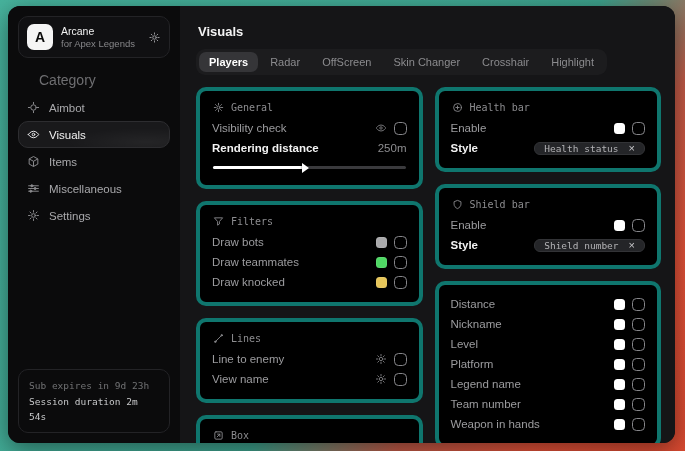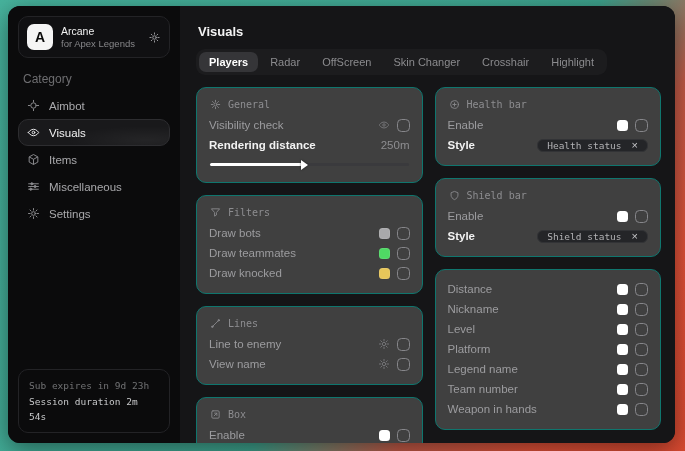--- a/index.html
+++ b/index.html
@@ -8,39 +8,39 @@
     background:linear-gradient(128deg,#47b39d 0%,#40a893 45%,#3da18c 58%,#c05a47 72%,#e05138 85%,#d94a31 100%);}
   .window{position:absolute;top:6px;left:8px;right:10px;bottom:8px;border-radius:12px;
     background:#151516;display:flex;overflow:hidden;box-shadow:0 6px 24px rgba(0,0,0,.45);}
   
   .sidebar{width:172px;min-width:172px;background:#0b0b0c;display:flex;flex-direction:column;padding:10px;box-sizing:border-box;}
   .acct{display:flex;align-items:center;gap:8px;border:1px solid #232326;background:#101012;border-radius:10px;padding:7px 8px;}
   .logo{width:26px;height:26px;border-radius:7px;background:#f5f5f5;color:#0a0a0a;display:flex;align-items:center;justify-content:center;font-weight:700;font-size:14px;}
   .acct-name{font-size:10.5px;font-weight:400;color:#f1f1f1;line-height:1.25;}
   .acct-sub{font-size:9.5px;color:#87878a;line-height:1.25;}
   .acct-ico{margin-left:auto;color:#98989b;display:flex;cursor:pointer;}
-  .cat{font-size:12px;color:#6e6e71;margin:14px 0 6px 5px;}
+  .cat{font-size:14px;color:#6e6e71;margin:14px 0 6px 21px;}
   .nav{display:flex;flex-direction:column;gap:0;text-align:center;}
   .nav-item{display:flex;align-items:center;gap:9px;padding:6px 8px;border:1px solid transparent;border-radius:10px;color:#a9a9ac;font-size:11.5px;cursor:pointer;}
   .nav-item .ni{display:flex;color:#8b8b8e;}
   .nav-item.active{background:#19191b;border-color:#2d2d30;color:#f2f2f2;
     background-image:radial-gradient(80px 14px at 85% 80%,rgba(255,255,255,.05),transparent);}
   .nav-item.active .ni{color:#e8e8ea;}
   .status{margin-top:auto;border:1px solid #232326;border-radius:10px;padding:8px 10px;font-family:"DejaVu Sans Mono",monospace;font-size:9.5px;line-height:1.6;}
   .status .l1{color:#717274;}
   .status .l2{color:#c7c8ca;}
   
   .main{flex:1;background:#151517;padding:10px 14px 0 16px;box-sizing:border-box;overflow:hidden;}
   .ptitle{font-size:13px;font-weight:700;color:#f3f3f3;margin:8px 0 10px 2px;}
   .tabs{display:inline-flex;align-items:center;background:#1c1c1e;border-radius:9px;padding:3px;gap:2px;margin-bottom:12px;}
   .tab{font-size:11px;color:#8b8b8e;padding:4px 10px;border-radius:7px;white-space:nowrap;cursor:pointer;text-align:center;}
   .tab.active{background:#353538;color:#fff;font-weight:600;}
   .cols{display:flex;gap:12px;}
   .col{flex:1;display:flex;flex-direction:column;gap:12px;min-width:0;}
-  .panel{background:#404040;border:1px solid #0f766e;border-radius:10px;padding:9px 12px 10px;box-sizing:border-box;}
+  .panel{background:#000000;border:4px solid #0f766e;border-radius:10px;padding:9px 12px 10px;box-sizing:border-box;}
   .phead{display:flex;align-items:center;gap:7px;color:#8d8d90;font-family:"DejaVu Sans Mono",monospace;font-size:10px;margin:2px 0 5px 1px;}
   .phead .pi{display:flex;color:#88888b;}
   .row{display:flex;align-items:center;min-height:20px;}
   .row .lbl{font-size:11.5px;color:#9c9c9f;}
   .row.bright .lbl{color:#f2f2f2;font-weight:600;}
   .ctrl{margin-left:auto;display:flex;align-items:center;gap:7px;}
   .val{font-size:11.5px;color:#8d8d90;margin-left:36px;}
   .chk{width:13px;height:13px;border:1.4px solid #86868a;border-radius:4.5px;box-sizing:border-box;cursor:pointer;background:transparent;}
   .swatch{width:11px;height:11px;border-radius:3.5px;cursor:pointer;box-shadow:inset 0 0 0 1px rgba(255,255,255,.08);}
   .mini{display:flex;color:#737376;cursor:pointer;}
@@ -316,21 +316,21 @@
               <span class="lbl">Enable</span>
               <span class="ctrl">
                 <span class="swatch" style="background: rgb(255, 255, 255);"></span>
                 <span class="chk"></span>
               </span>
             </div>
             <div class="row bright">
               <span class="lbl">Style</span>
               <span class="ctrl">
                 <span class="chip">
-                  <span class="ctext">Shield status</span>
+                  <span class="ctext">Shield number</span>
                   <span class="x">×</span>
                 </span>
               </span>
             </div>
           </div>
 
           <div class="panel">
             <div class="row">
               <span class="lbl">Distance</span>
               <span class="ctrl">

